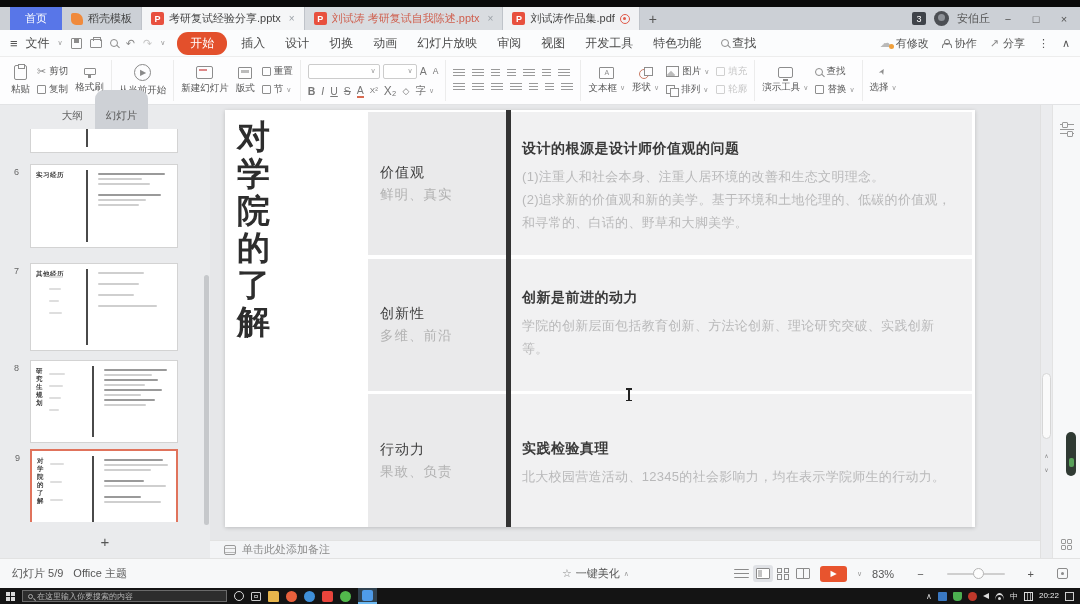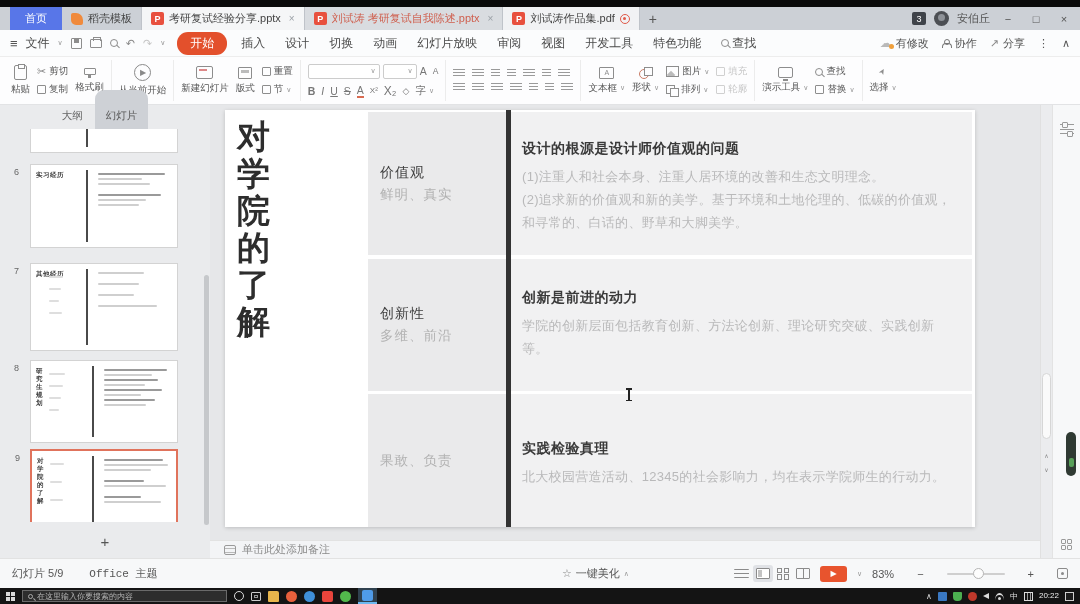--- a/index.html
+++ b/index.html
@@ -155,21 +155,21 @@
     background:linear-gradient(#9a9a9a 0 0) 0 1px/14px 1.4px no-repeat, linear-gradient(#9a9a9a 0 0) 0 5.5px/14px 1.4px no-repeat, linear-gradient(#9a9a9a 0 0) 0 10px/14px 1.4px no-repeat; }
   .rs-sliders::before { content:""; position:absolute; left:2px; top:-1px; width:4px; height:4px; background:#f7f8f9; border:1.2px solid #9a9a9a; border-radius:1px; }
   .rs-sliders::after { content:""; position:absolute; left:7px; top:8px; width:4px; height:4px; background:#f7f8f9; border:1.2px solid #9a9a9a; border-radius:1px; }
   .float-pill { position:absolute; right:4px; top:327px; width:10px; height:44px; background:#2f3a33; border-radius:5px; }
   .float-pill::after { content:""; position:absolute; left:2.5px; top:26px; width:5px; height:9px; background:#58a05a; border-radius:2px; }
   .rs-grid { position:absolute; bottom:8px; left:8px; width:11px; height:11px; display:grid; grid-template:1fr 1fr / 1fr 1fr; gap:1.5px; }
   .rs-grid span { border:1.2px solid #9a9a9a; border-radius:1px; }
 
   
   .statusbar { height:30px; background:#f7f8f9; border-top:1px solid #e2e2e2; display:flex; align-items:center; font-size:11px; color:#555; padding:0 12px; gap:10px; }
-  .st-theme { margin-left:16px;font-family:Liberation Mono, monospace; }
+  .st-theme { margin-left:0; }
   .beautify { display:flex; align-items:center; gap:4px; margin-left:auto; margin-right:95px; }
   .viewgrp { display:flex; align-items:center; gap:7px; }
   .vi { width:14px; height:11px; border:1.2px solid #8b8b8b; border-radius:1px; position:relative; }
   .vi.notes-t { border:none; width:15px; background:repeating-linear-gradient(to bottom,#8b8b8b 0 1.4px,transparent 1.4px 4px); height:9px; }
   .vi.normal { box-shadow:0 0 0 3px #e0e2e6; background:#fff; }
   .vi.normal::after { content:""; position:absolute; left:1px; top:1px; width:4px; height:7px; background:#c3c3c3; }
   .vi.grid4 { border:none; display:grid; grid-template:1fr 1fr / 1fr 1fr; gap:1.5px; width:12px; height:12px; }
   .vi.grid4 span { border:1.2px solid #8b8b8b; }
   .vi.read::after { content:""; position:absolute; left:6px; top:0; width:1.2px; height:100%; background:#8b8b8b; }
   .playbtn { width:27px; height:16px; background:#e8542e; border-radius:3px; color:#fff; font-size:8px; display:flex; align-items:center; justify-content:center; }
@@ -582,20 +582,21 @@
               <div class="l2">多维、前沿</div>
             </div>
             <div class="sec-content">
               <div class="sec-h">创新是前进的动力</div>
               <div class="sec-line">学院的创新层面包括教育创新、方法论创新、理论研究突破、实践创新等。</div>
             </div>
           </div>
 
           <div class="sec s3">
             <div class="sec-label">
+              <div class="l1">行动力</div>
               <div class="l2">果敢、负责</div>
             </div>
             <div class="sec-content">
               <div class="sec-h">实践检验真理</div>
               <div class="sec-line">北大校园营造活动、12345的社会影响力，均在表示学院师生的行动力。</div>
             </div>
           </div>
 
           <div class="ibeam"></div>
         </div>

